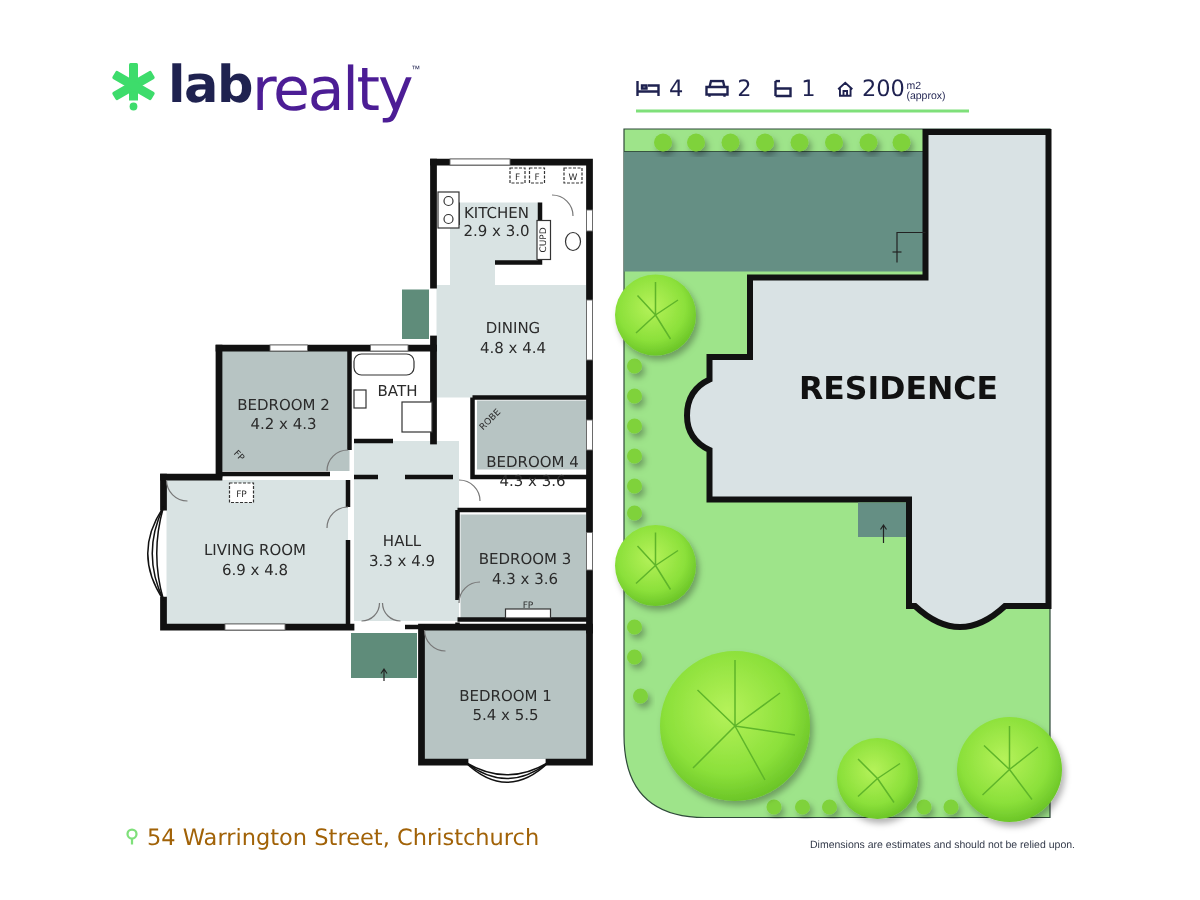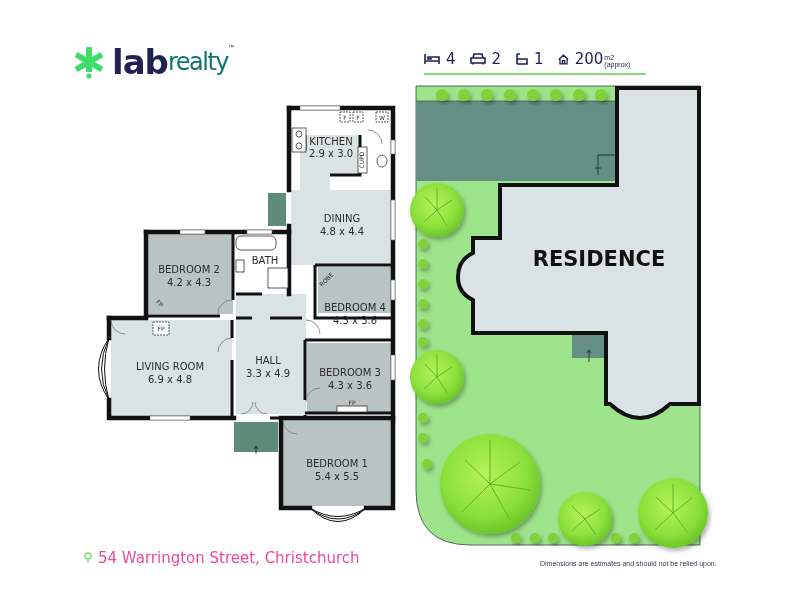--- a/index.html
+++ b/index.html
@@ -1,29 +1,29 @@
 <!DOCTYPE html>
 <html><head>
 <meta charset="utf-8">
 <style>
   html, body { margin: 0; padding: 0; background: #ffffff; }
   body { width: 800px; height: 600px; position: relative; overflow: hidden; font-family: "Liberation Sans", "DejaVu Sans", sans-serif; }
-  .logo { position: absolute; left: 72px; top: 40px; height: 44px; display: flex; align-items: center; }
+  .logo { position: absolute; left: 72px; top: 40px; height: 44px; display: flex; align-items: flex-start; }
   .logo-star { width: 34px; height: 34px; margin-right: 6px; }
   .logo-lab { font-family: "DejaVu Sans", sans-serif; font-weight: bold; font-size: 34px; color: #1f2250; letter-spacing: -1px; line-height: 1; }
-  .logo-realty { font-family: "DejaVu Sans", sans-serif; font-weight: normal; font-size: 24px; color: #0f766e; letter-spacing: -1.5px; line-height: 1; }
+  .logo-realty { font-family: "DejaVu Sans", sans-serif; font-weight: normal; font-size: 40px; color: #4c1d95; letter-spacing: -1.5px; line-height: 1; }
   .logo-tm { font-size: 6px; color: #1f2250; align-self: flex-start; margin-top: 4px; }
   .stats { position: absolute; left: 424px; top: 48px; width: 224px; height: 22px; display: flex; align-items: center; color: #1f2250; }
   .stat { display: flex; align-items: center; margin-right: 14px; }
   .stat svg { margin-right: 6px; }
   .stat-val { font-family: "DejaVu Sans", sans-serif; font-size: 15px; }
   .stat-unit { font-size: 7px; margin-left: 1px; margin-top: 4px; }
   .stats-underline { position: absolute; left: 424px; top: 73px; width: 222px; height: 2px; background: #7fe07a; }
   .plan { position: absolute; left: 0; top: 0; }
-  .address { position: absolute; left: 84px; top: 549px; display: flex; align-items: center; color: #ec4899; }
+  .address { position: absolute; left: 84px; top: 549px; display: flex; align-items: center; color: #a16207; }
   .address-text { font-family: "DejaVu Sans", sans-serif; font-size: 15px; margin-left: 6px; }
   .disclaimer { position: absolute; left: 540px; top: 560px; font-size: 7px; color: #333a4a; }
   .lbl { font-family: "DejaVu Sans", sans-serif; font-size: 10px; fill: #2b2b2b; text-anchor: middle; }
   .lbl-sm { font-family: "DejaVu Sans", sans-serif; font-size: 6px; fill: #2b2b2b; text-anchor: middle; }
   .res { font-family: "DejaVu Sans", sans-serif; font-size: 21px; font-weight: bold; fill: #111; text-anchor: middle; }
 </style>
 </head>
 <body>
 
 <div class="logo">

